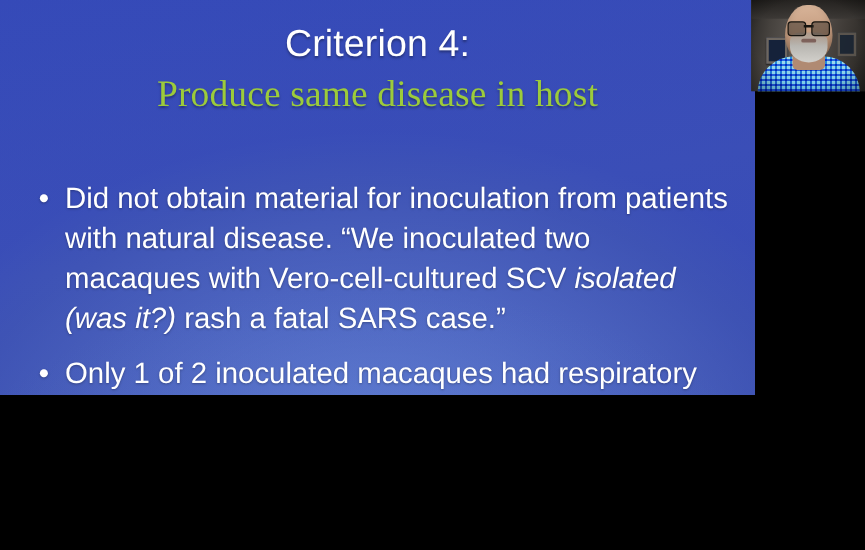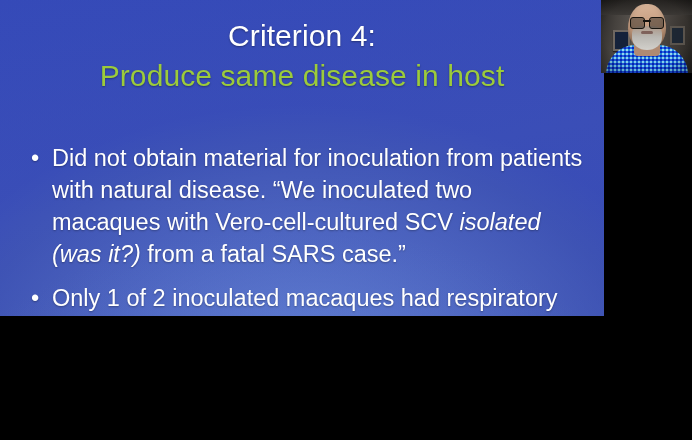--- a/index.html
+++ b/index.html
@@ -59,20 +59,21 @@
     text-shadow: 0 1px 2px rgba(0,0,0,0.35);
     white-space: nowrap;
   }
   .title-line2 {
     font-size: 30px;
     line-height: 40px;
     color: #9ccb3b;
     letter-spacing: 0.1px;
     text-shadow: 0 1px 2px rgba(0,0,0,0.35);
     white-space: nowrap;
+    font-family: Liberation Serif, serif;
   }
 
   
   .body-block {
     position: absolute;
     left: 26px;
     top: 142px;
     width: 560px;
     z-index: 3;
   }
@@ -232,21 +233,21 @@
 
     <div class="title-block">
       <div class="title-line1">Criterion 4:</div>
       <div class="title-line2">Produce same disease in host</div>
     </div>
 
     <div class="body-block">
 
       <div class="bullet">
         <span class="dot">•</span>
-        <span class="txt">Did not obtain material for inoculation from patients with natural disease. “We inoculated two macaques with Vero-cell-cultured SCV </span><span class="txt ital">isolated (was it?)</span><span class="txt"> from a fatal SARS case.”</span>
+        <span class="txt">Did not obtain material for inoculation from patients with natural disease. “We inoculated two macaques with Vero-cell-cultured SCV </span><span class="txt ital">isolated (was it?)</span><span class="txt"> rash a fatal SARS case.”</span>
       </div>
 
       <div class="bullet">
         <span class="dot">•</span>
         <span class="txt">Only 1 of 2 inoculated macaques had respiratory symptoms. The other has a skin rash. Lung pathology findings also different.</span>
       </div>
 
     </div>
   </div>
 

